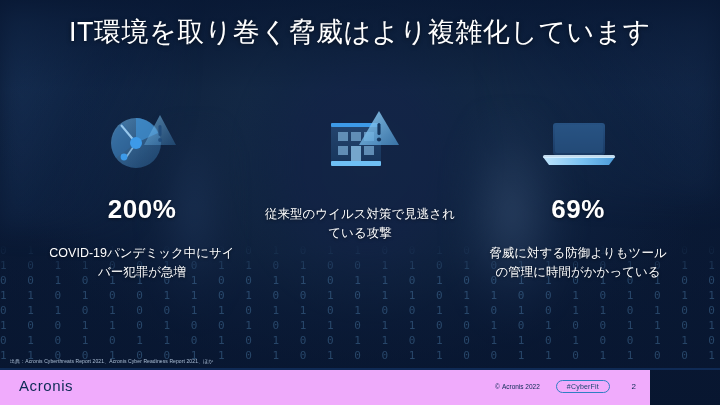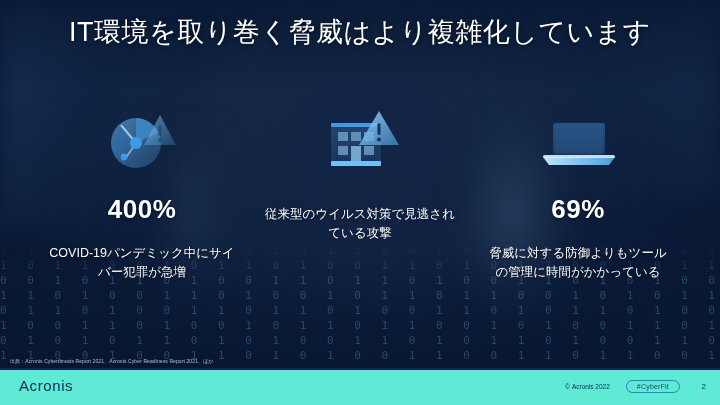--- a/index.html
+++ b/index.html
@@ -164,23 +164,23 @@
     font-size: 5px;
     letter-spacing: 0.1px;
     white-space: nowrap;
   }
 
   
   .footer {
     position: absolute;
     left: 0;
     bottom: 0;
-    width: 720px;
+    width: 650px;
     height: 37px;
-    background: #5eead4;
+    background: #f0abfc;
     display: flex;
     align-items: center;
   }
   .footer-top-rule {
     position: absolute;
     left: 0;
     top: 0;
     width: 720px;
     height: 2px;
     background: #0f2a55;
@@ -261,21 +261,21 @@
           <path d="M33 42 L13 57 A25 25 0 0 1 20 22 Z" fill="#2d6ba6" opacity="0.45"></path>
           <line x1="33" y1="42" x2="18" y2="24" stroke="#a9d8fa" stroke-width="2" opacity="0.85"></line>
           <line x1="33" y1="42" x2="22" y2="58" stroke="#a9d8fa" stroke-width="1.6" opacity="0.7"></line>
           <circle cx="33" cy="42" r="6" fill="#3d9ae8"></circle>
           <circle cx="21" cy="56" r="3.4" fill="#3d9ae8"></circle>
           <path d="M57 14 L73 44 L41 44 Z" fill="url(#gl2)" opacity="0.75"></path>
           <rect x="55.5" y="24" width="3" height="11" rx="1.5" fill="#1f4a7a" opacity="0.85"></rect>
           <circle cx="57" cy="39" r="1.9" fill="#1f4a7a" opacity="0.85"></circle>
         </svg>
       </div>
-      <div class="stat-value">400%</div>
+      <div class="stat-value">200%</div>
       <div class="stat-desc">COVID-19パンデミック中にサイバー犯罪が急増</div>
     </div>
 
     <div class="stat">
       <div class="stat-icon">
         <svg width="82" height="80" viewBox="0 0 82 80" aria-hidden="true">
           <defs>
             <linearGradient id="gb1" x1="0" y1="0" x2="0" y2="1">
               <stop offset="0%" stop-color="#24446e"></stop>
               <stop offset="100%" stop-color="#18365c"></stop>

